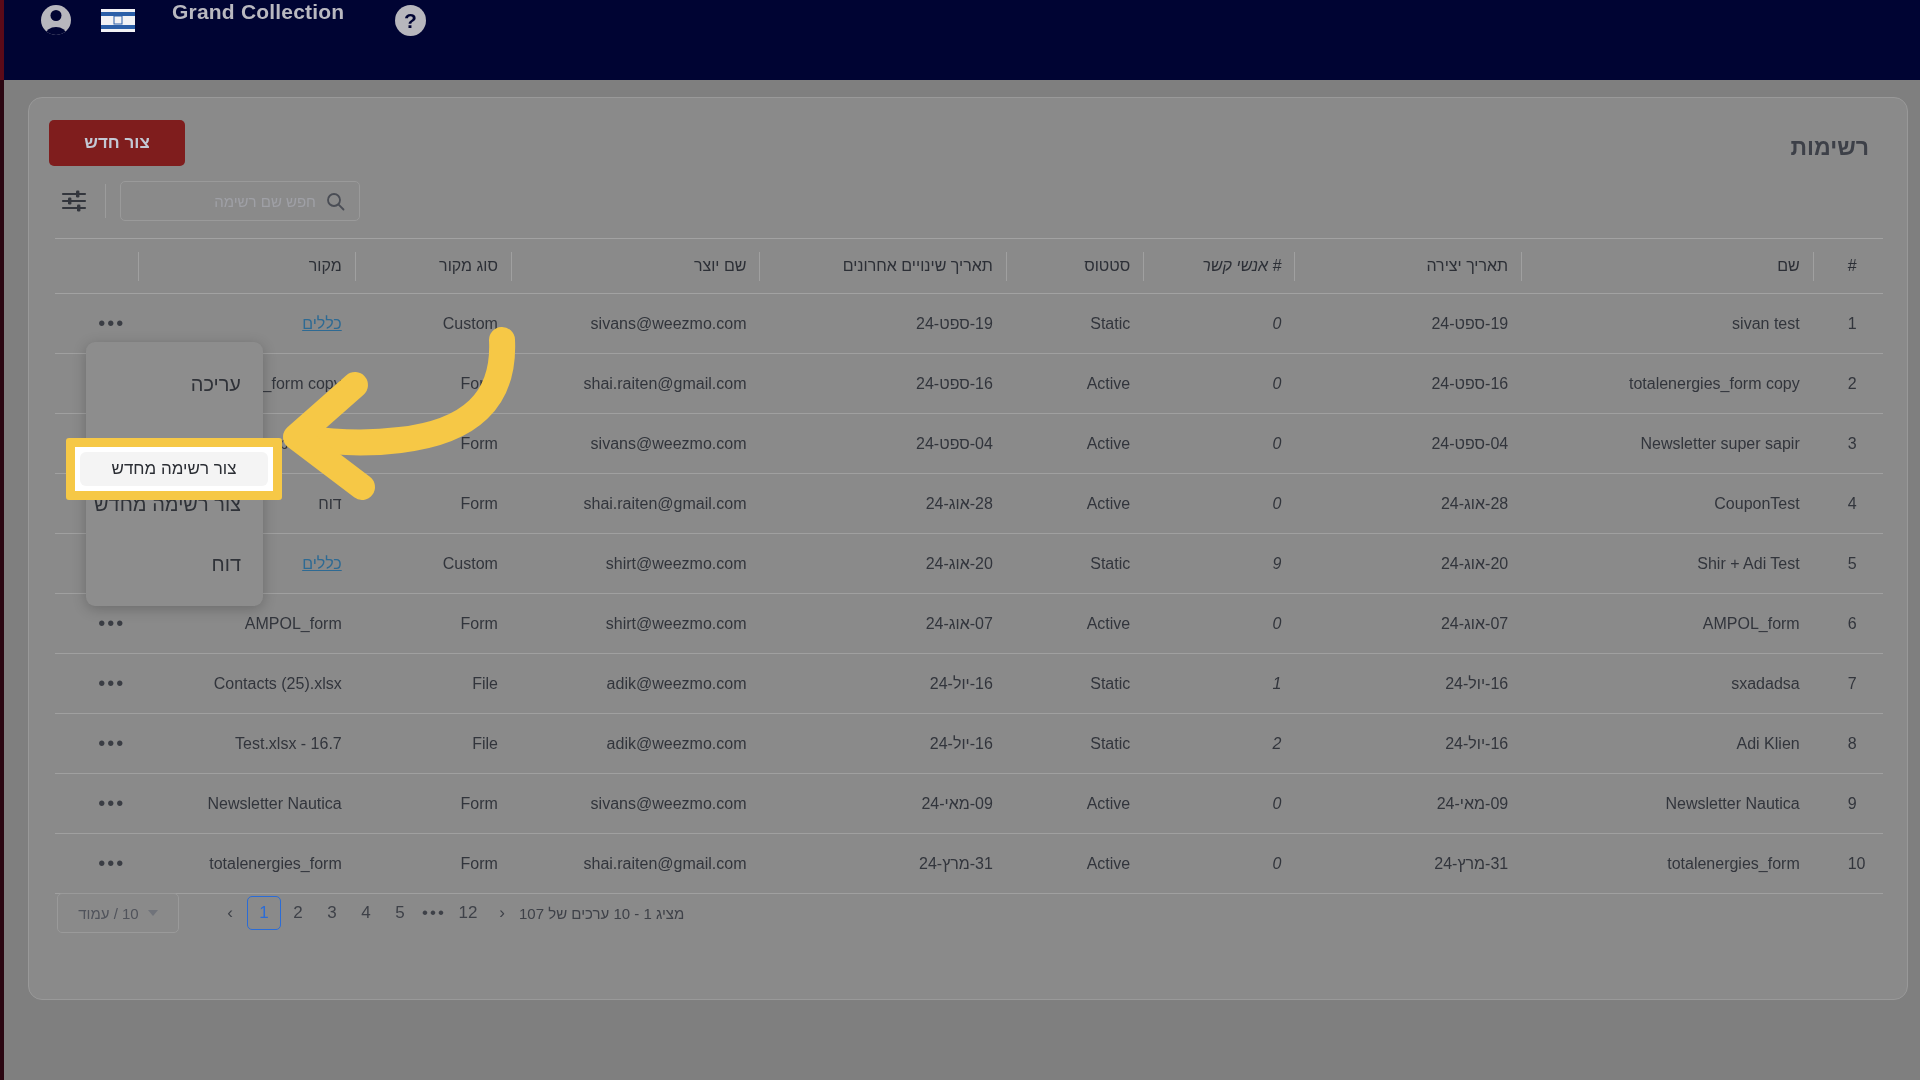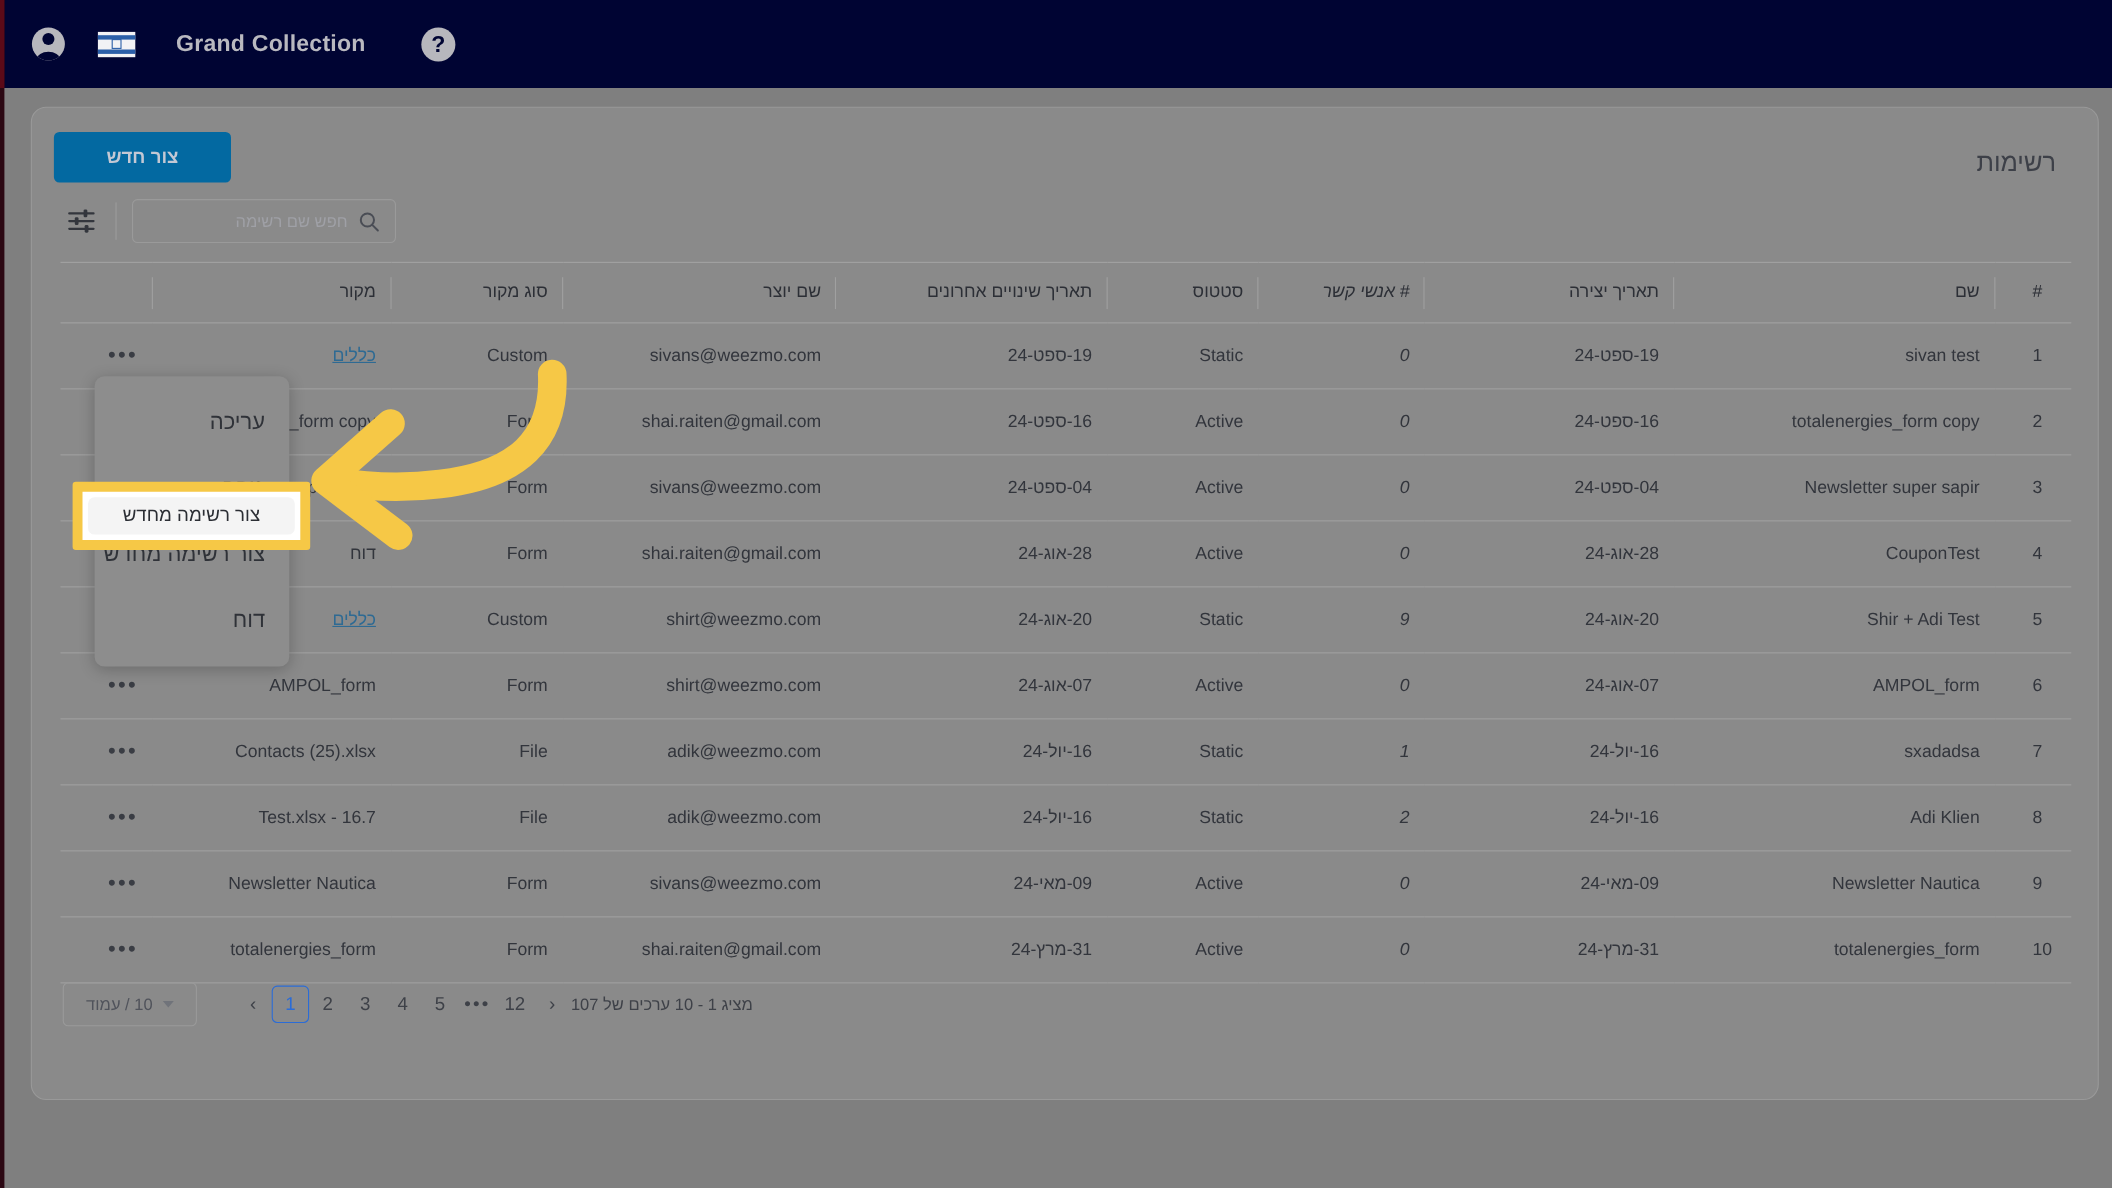--- a/index.html
+++ b/index.html
@@ -35,23 +35,23 @@
   }
 
   
   .navbar {
     position: absolute;
     top: 0; left: 0;
     width: 1920px;
     height: 80px;
     background: #000433;
     display: flex;
-    align-items: center;
+    align-items: flex-start;
     direction: ltr;
-    padding-left: 24px;
+    padding-left: 36px;
     z-index: 40;
   }
   .nav-icon-btn {
     width: 40px; height: 40px;
     display: flex; align-items: center; justify-content: center;
     cursor: pointer;
     flex: 0 0 auto;
   }
   .avatar-circle {
     width: 30px; height: 30px;
@@ -144,30 +144,30 @@
     border-radius: 14px;
     z-index: 12;
   }
 
   .page-title {
     position: absolute;
     top: 36px;
     right: 38px;
     font-size: 23px;
     color: #3d4048;
-    font-weight: 400;
+    font-weight: 700;
   }
 
   .create-btn {
     position: absolute;
     top: 22px;
     left: 20px;
-    width: 161px;
+    width: 136px;
     height: 46px;
-    background: #0369a1;
+    background: #7f1d1d;
     color: #c3c8d4;
     border: none;
     border-radius: 5px;
     font-family: inherit;
     font-size: 17px;
     font-weight: 700;
     cursor: pointer;
   }
 
   .toolbar {

